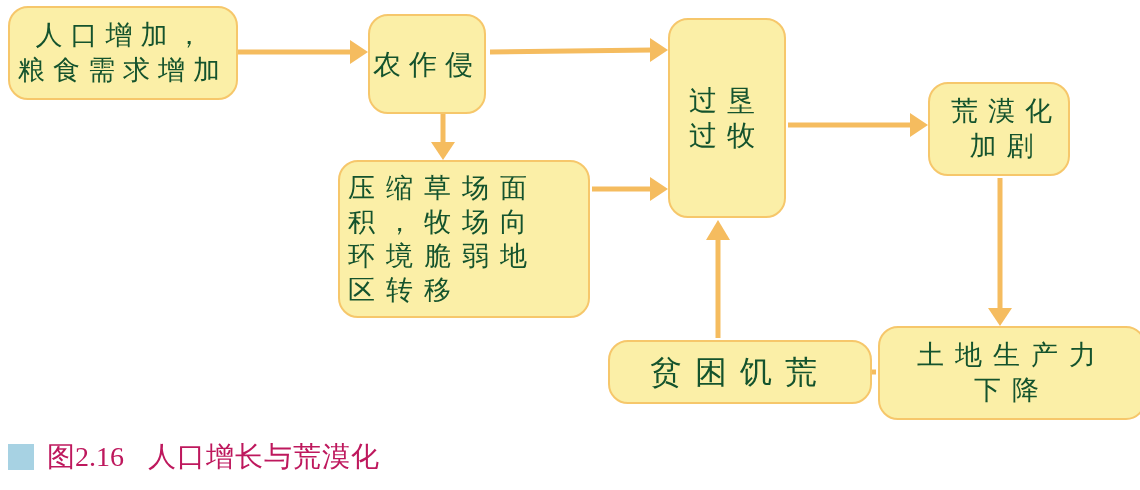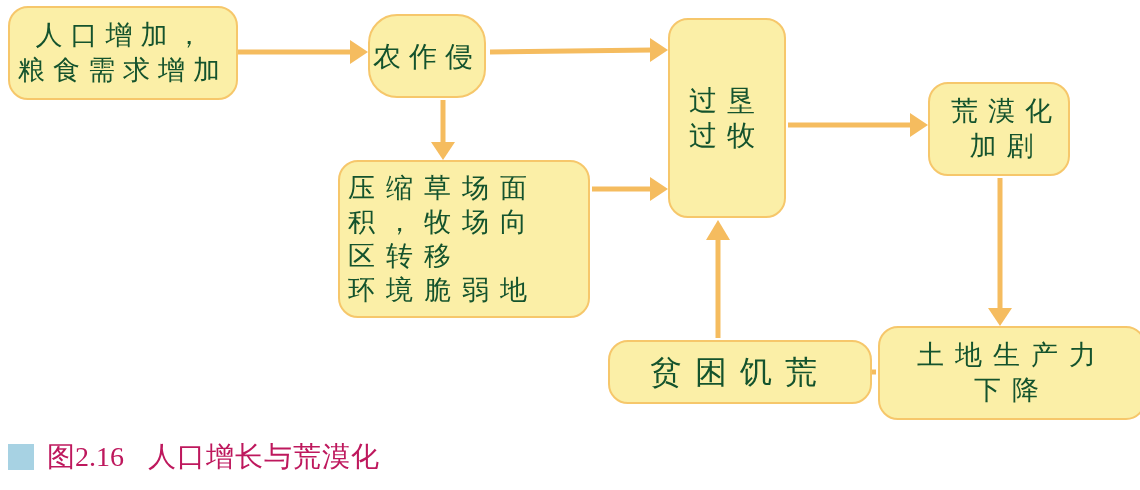--- a/index.html
+++ b/index.html
@@ -28,21 +28,21 @@
     align-items: center;
     justify-content: center;
     color: #14532d;
     font-size: 27px;
     line-height: 35px;
     letter-spacing: 8px;
     text-align: center;
   }
   .node .ln { display: block; white-space: nowrap; }
   .node-pop        { left: 8px;   top: 6px;   width: 230px; height: 94px; }
-  .node-farm       { left: 368px; top: 14px;  width: 118px; height: 84px; font-size: 28px; border-radius: 29px; }
+  .node-farm       { left: 368px; top: 14px;  width: 118px; height: 100px; font-size: 28px; }
   .node-compress   { left: 338px; top: 160px; width: 252px; height: 158px;
                      align-items: flex-start; text-align: left;
                      padding-left: 8px; letter-spacing: 11px; line-height: 34px; }
   .node-overuse    { left: 668px; top: 18px;  width: 118px; height: 200px;
                      font-size: 28px; letter-spacing: 10px; }
   .node-desert     { left: 928px; top: 82px;  width: 142px; height: 94px; letter-spacing: 10px; padding-left: 15px; }
   .node-landprod   { left: 878px; top: 326px; width: 268px; height: 94px; letter-spacing: 11px; }
   .node-poverty    { left: 608px; top: 340px; width: 264px; height: 64px;
                      font-size: 32px; letter-spacing: 13px; }
   .caption {
@@ -107,22 +107,22 @@
     <span class="ln">粮食需求增加</span>
   </div>
 
   <div class="node node-farm">
     <span class="ln">农作侵</span>
   </div>
 
   <div class="node node-compress">
     <span class="ln">压缩草场面</span>
     <span class="ln">积，牧场向</span>
+    <span class="ln">环境脆弱地</span>
     <span class="ln">区转移</span>
-    <span class="ln">环境脆弱地</span>
   </div>
 
   <div class="node node-overuse">
     <span class="ln">过垦</span>
     <span class="ln">过牧</span>
   </div>
 
   <div class="node node-desert">
     <span class="ln">荒漠化</span>
     <span class="ln">加剧</span>

